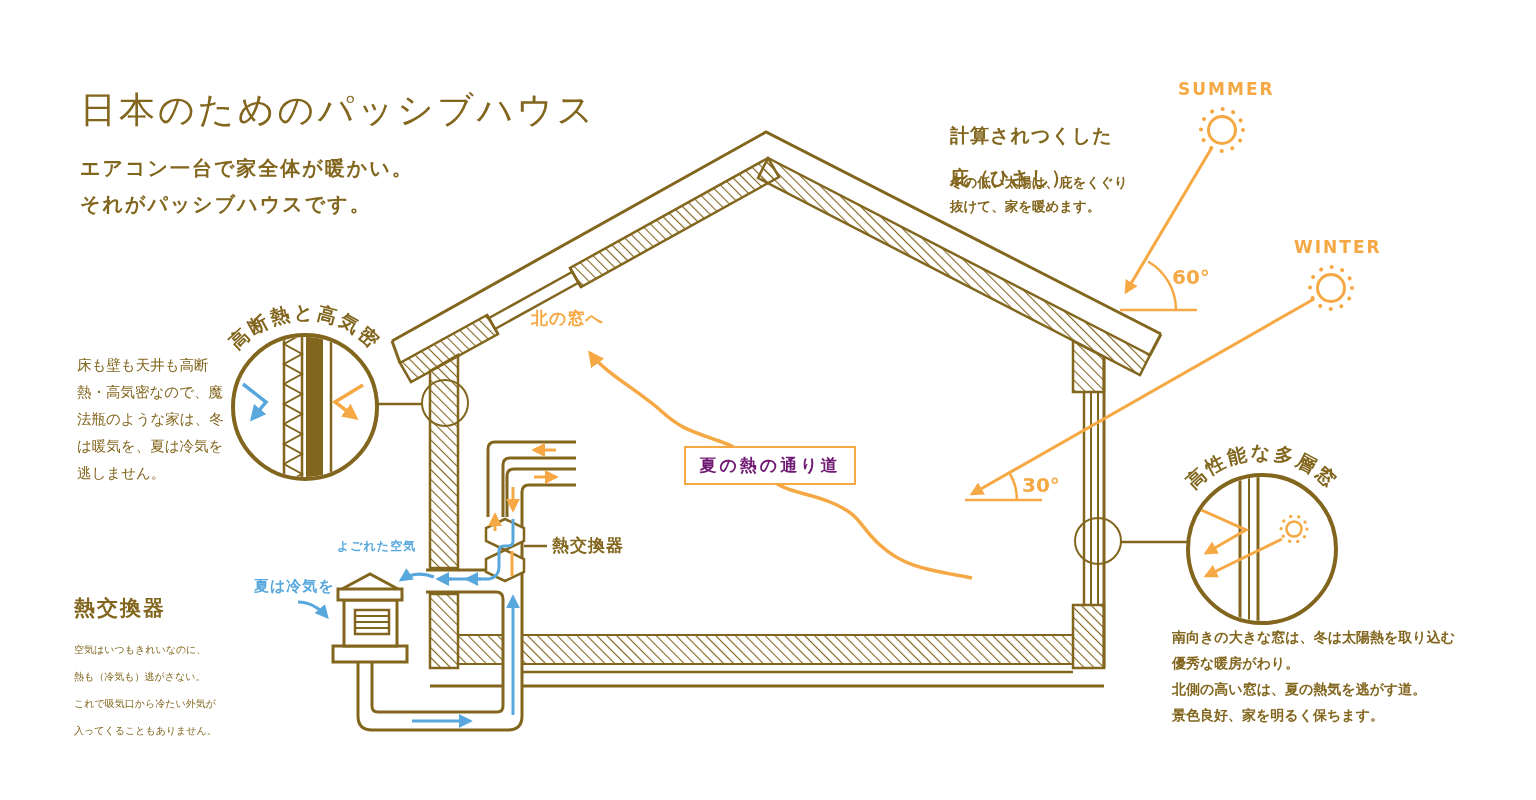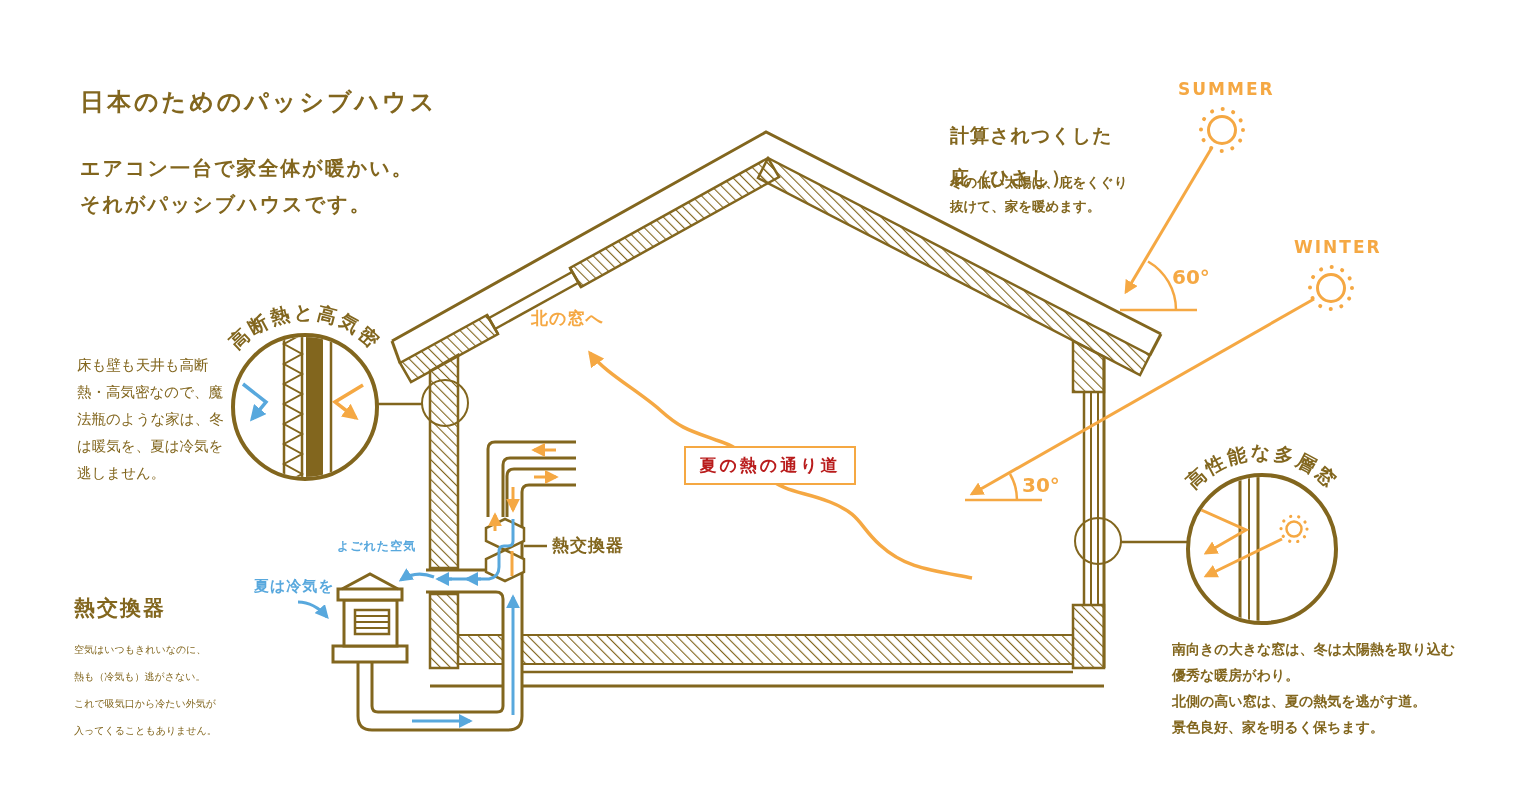--- a/index.html
+++ b/index.html
@@ -3,37 +3,37 @@
 <meta charset="utf-8">
 <style>
   html,body{margin:0;padding:0;background:#fff;}
   body{width:1536px;height:800px;position:relative;overflow:hidden;
        font-family:"DejaVu Sans",sans-serif;}
   .layer{position:absolute;left:0;top:0;}
   .txt{position:absolute;white-space:pre-line;}
   .brown{color:#82661E}
   .orangec{color:#F5A843}
   .bluec{color:#58A8DD}
-  .title{left:80px;top:86px;font-size:24px;font-weight:bold;letter-spacing:3px;}
+  .title{left:80px;top:86px;font-size:36px;font-weight:normal;letter-spacing:3px;}
   .intro{left:80px;top:150px;font-size:20px;font-weight:bold;letter-spacing:2px;line-height:36px;}
   .eaves-h{left:950px;top:102px;font-size:19px;font-weight:bold;letter-spacing:1px;line-height:42px;margin-top:12px;}
   .eaves-b{left:950px;top:170px;font-size:13.5px;font-weight:bold;line-height:24px;}
   .ins-b{left:77px;top:352px;font-size:14.5px;font-weight:normal;line-height:27px;}
   .hx-h{left:74px;top:594px;font-size:21px;font-weight:bold;letter-spacing:2px;}
   .hx-b{left:74px;top:636px;font-size:10px;font-weight:normal;line-height:27px;}
-  .win-b{left:1172px;top:624px;font-size:14px;font-weight:bold;line-height:26px;margin-top:12px;}
+  .win-b{left:1172px;top:624px;font-size:14px;font-weight:bold;line-height:26px;}
   .summer{left:1178px;top:79px;font-size:17px;font-weight:bold;letter-spacing:2px;}
   .winter{left:1294px;top:237px;font-size:17px;font-weight:bold;letter-spacing:2px;}
   .north{left:522px;top:307px;font-size:17px;font-weight:bold;letter-spacing:1px;margin-left:9px;}
   .dirty{left:337px;top:538px;font-size:12px;font-weight:bold;letter-spacing:1px;}
   .clean{left:254px;top:577px;font-size:15px;font-weight:bold;letter-spacing:1px;}
   .hx-label{left:552px;top:534px;font-size:17px;font-weight:bold;letter-spacing:1px;}
   .heatbox{position:absolute;left:684px;top:446px;width:168px;height:35px;
      border:2px solid #F5A843;background:#fff;display:flex;align-items:center;justify-content:center;
-     font-size:17px;font-weight:bold;letter-spacing:3px;color:#b91c1c;}
+     font-size:17px;font-weight:bold;letter-spacing:3px;color:#701a75;}
   svg text.arcLabel{font-size:19px;font-weight:bold;fill:#82661E;letter-spacing:3px;}
   svg text.angtxt{font-size:20px;font-weight:bold;fill:#F5A843;}
 </style>
 </head>
 <body>
 
 <svg class="layer" width="1536" height="800" viewBox="0 0 1536 800">
   <defs>
     <pattern id="hatch" patternUnits="userSpaceOnUse" width="7" height="7" patternTransform="rotate(-45)">
       <line x1="0" y1="0" x2="0" y2="7" stroke="#82661E" stroke-width="2.2"></line>

